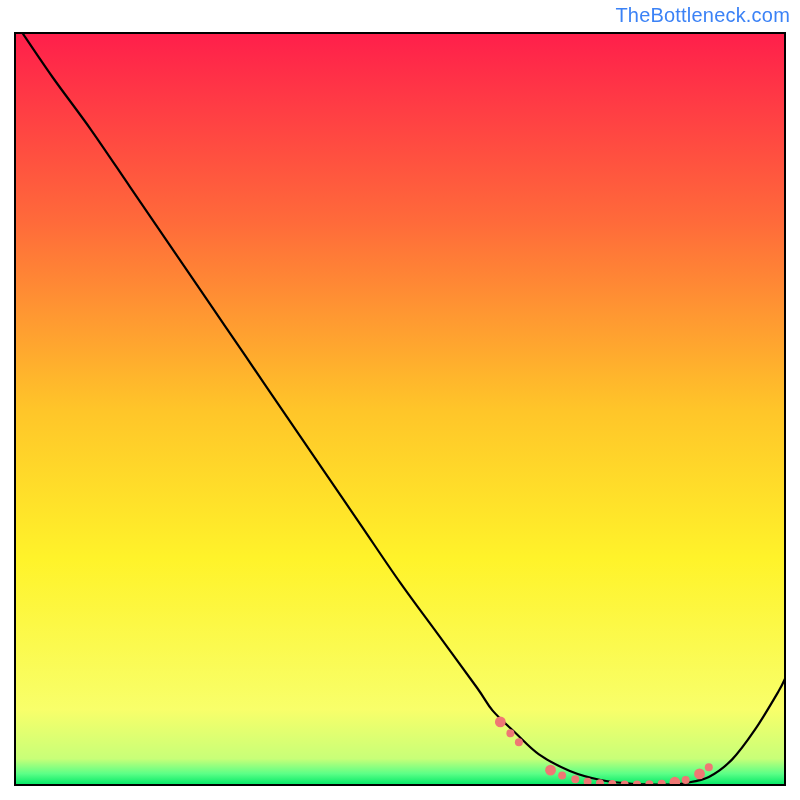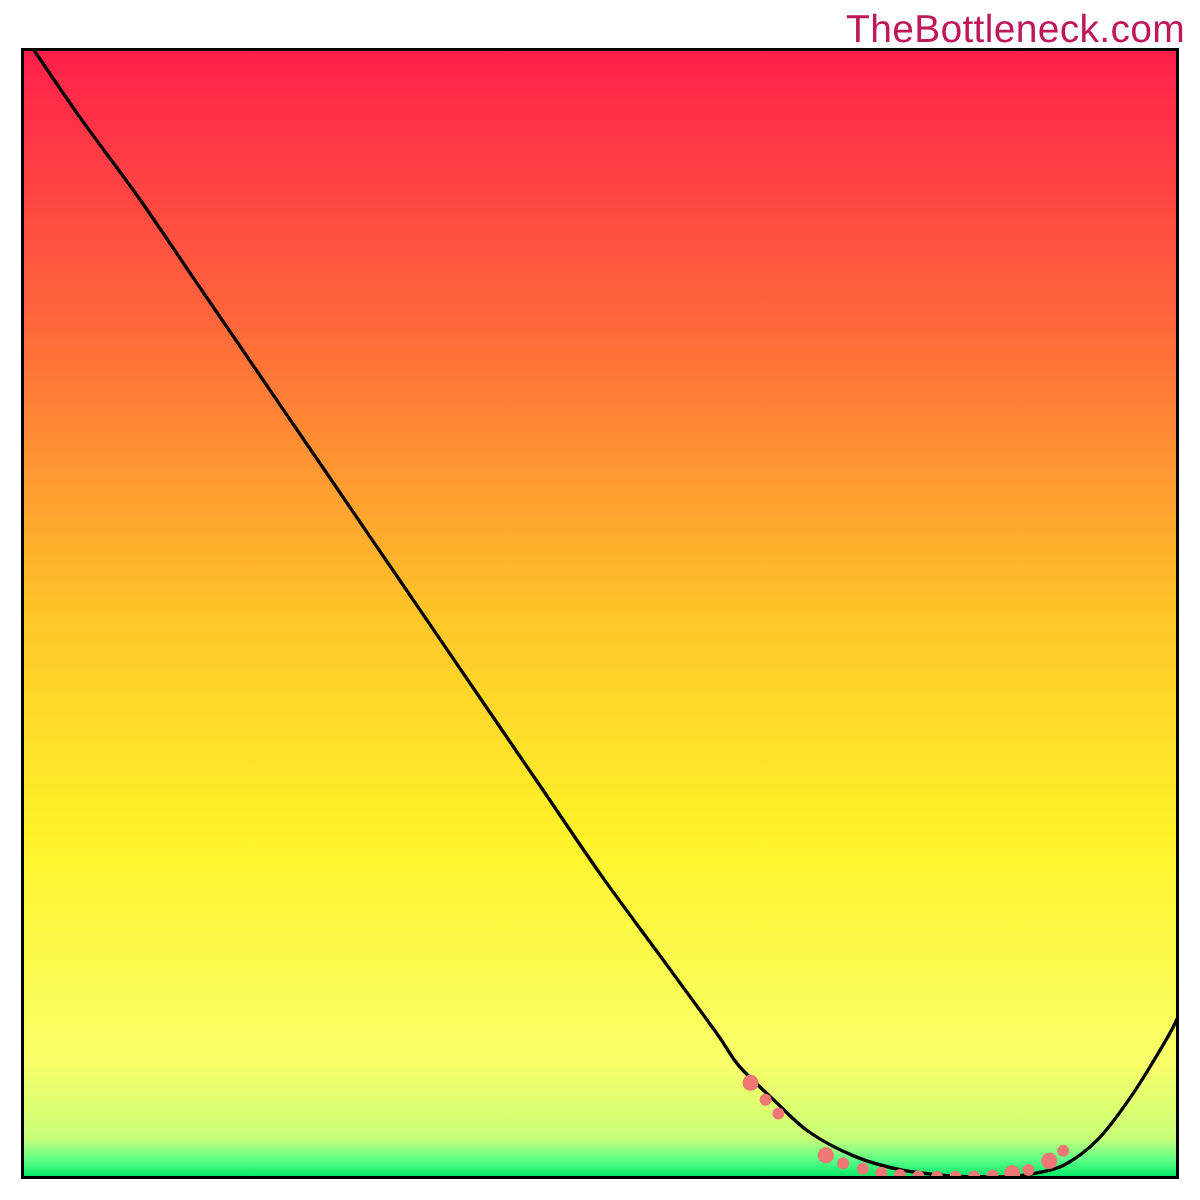--- a/index.html
+++ b/index.html
@@ -13,23 +13,23 @@
   }
   .stage {
     position: relative;
     width: 800px;
     height: 800px;
   }
   .watermark {
     position: absolute;
     top: 4px;
     right: 10px;
-    font-size: 26px;
+    font-size: 20px;
     font-weight: 500;
-    color: #be185d;
+    color: #3b82f6;
     letter-spacing: 0.2px;
   }
   .chart-frame {
     position: absolute;
     left: 14px;
     top: 32px;
     width: 772px;
     height: 754px;
     box-sizing: border-box;
   }

